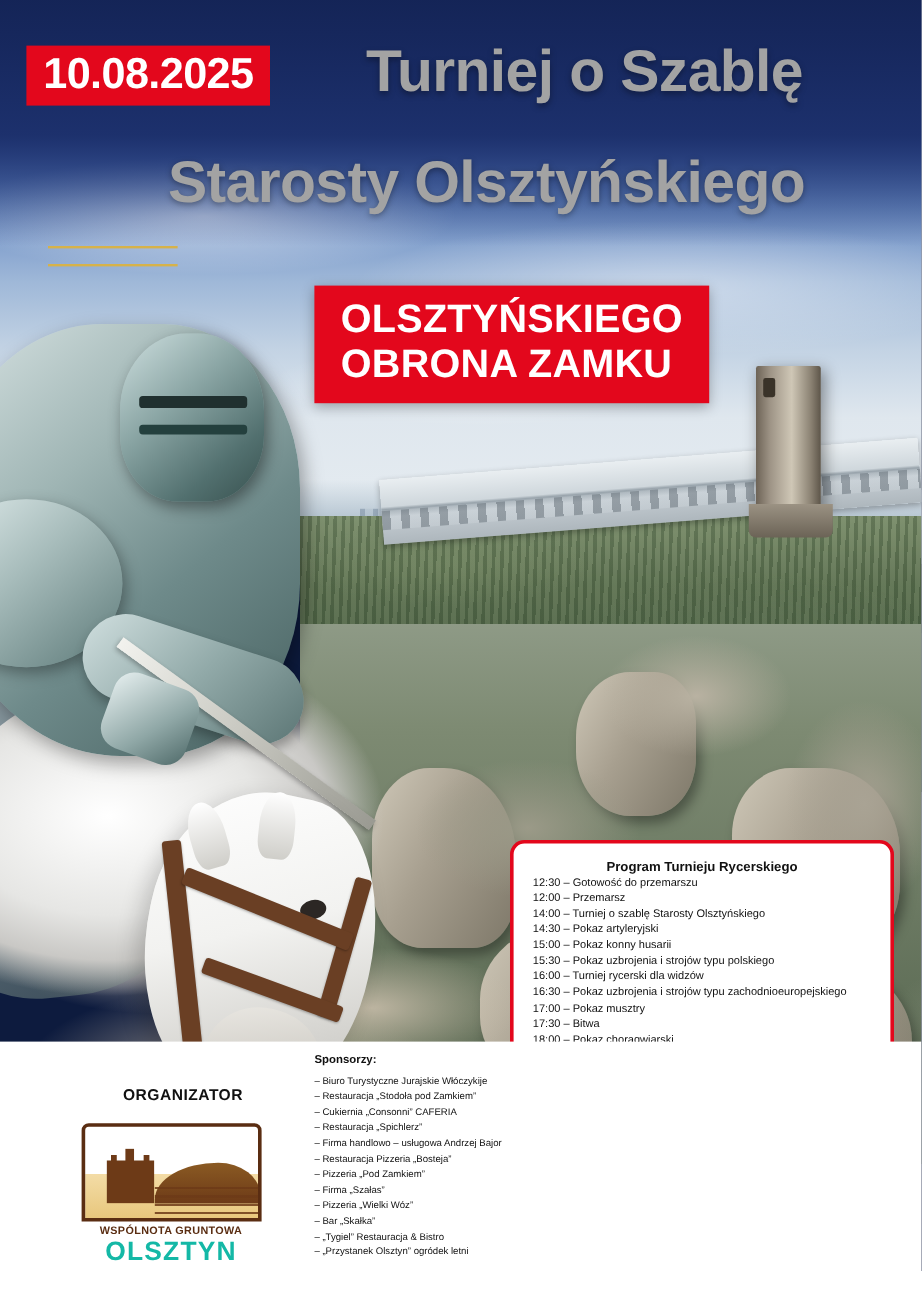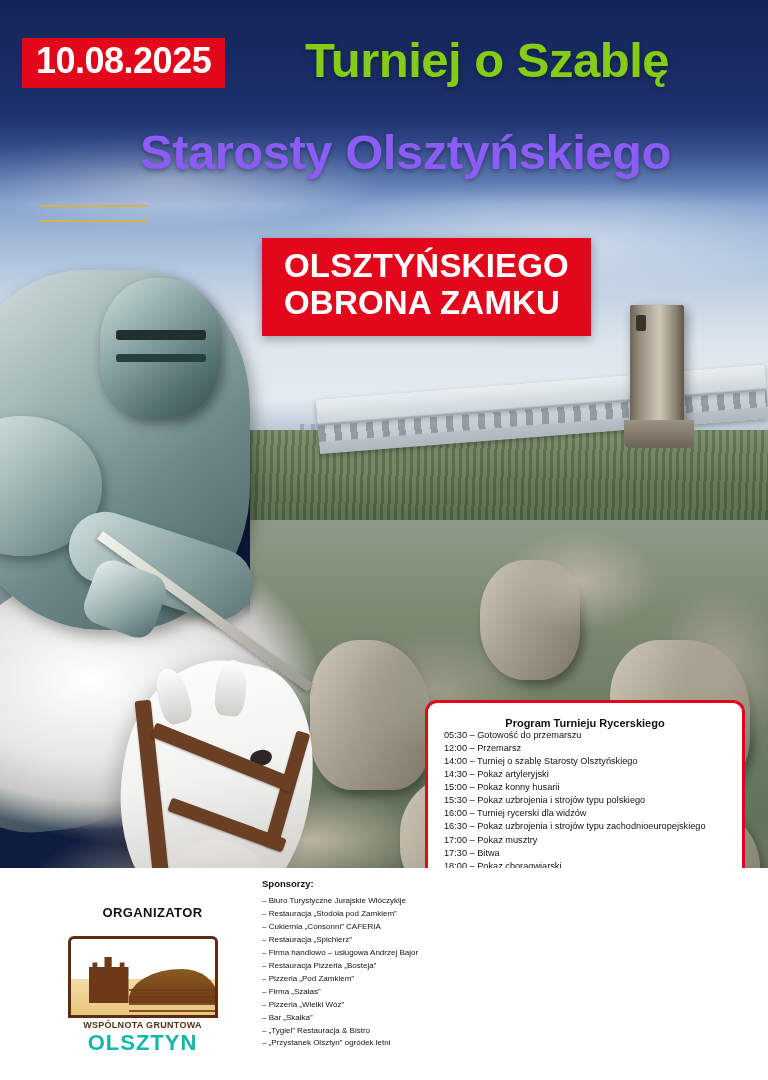--- a/index.html
+++ b/index.html
@@ -238,27 +238,27 @@
     background:#e3071c;
     padding: 5px 14px 9px 14px;
     color:#fff;
     font-size:36px;
     font-weight:800;
     letter-spacing:-.5px;
     line-height:1;
   }
   .title1 {
     position:absolute; left:305px; top:36px;
-    color:#84cc16; font-size:49px; font-weight:800; line-height:1.02;
+    color:#a3a3a3; font-size:49px; font-weight:800; line-height:1.02;
     letter-spacing:-.5px;
     text-shadow: 0 2px 5px rgba(0,0,0,.35);
   }
   .title2 {
     position:absolute; left:140px; top:128px;
-    color:#8b5cf6; font-size:49px; font-weight:800; line-height:1.02;
+    color:#a3a3a3; font-size:49px; font-weight:800; line-height:1.02;
     letter-spacing:-.5px;
     text-shadow: 0 2px 5px rgba(0,0,0,.35);
   }
   .dashes {
     position:absolute; left:40px; top:205px; width:108px; height:26px;
   }
   .dashes i {
     display:block; width:108px; height:2px; background:#d6b24a; margin-bottom:13px;
   }
 
@@ -399,21 +399,21 @@
     </div>
 
   <div class="subtitle-box">
     <div>OLSZTYŃSKIEGO</div>
     <div>OBRONA ZAMKU</div>
   </div>
 
   <div class="program">
     <h3>Program Turnieju Rycerskiego</h3>
     <ul>
-      <li>05:30 – Gotowość do przemarszu</li>
+      <li>12:30 – Gotowość do przemarszu</li>
       <li>12:00 – Przemarsz</li>
       <li>14:00 – Turniej o szablę Starosty Olsztyńskiego</li>
       <li>14:30 – Pokaz artyleryjski</li>
       <li>15:00 – Pokaz konny husarii</li>
       <li>15:30 – Pokaz uzbrojenia i strojów typu polskiego</li>
       <li>16:00 – Turniej rycerski dla widzów</li>
       <li>16:30 – Pokaz uzbrojenia i strojów typu zachodnioeuropejskiego</li>
       <li>17:00 – Pokaz musztry</li>
       <li>17:30 – Bitwa</li>
       <li>18:00 – Pokaz chorągwiarski</li>

